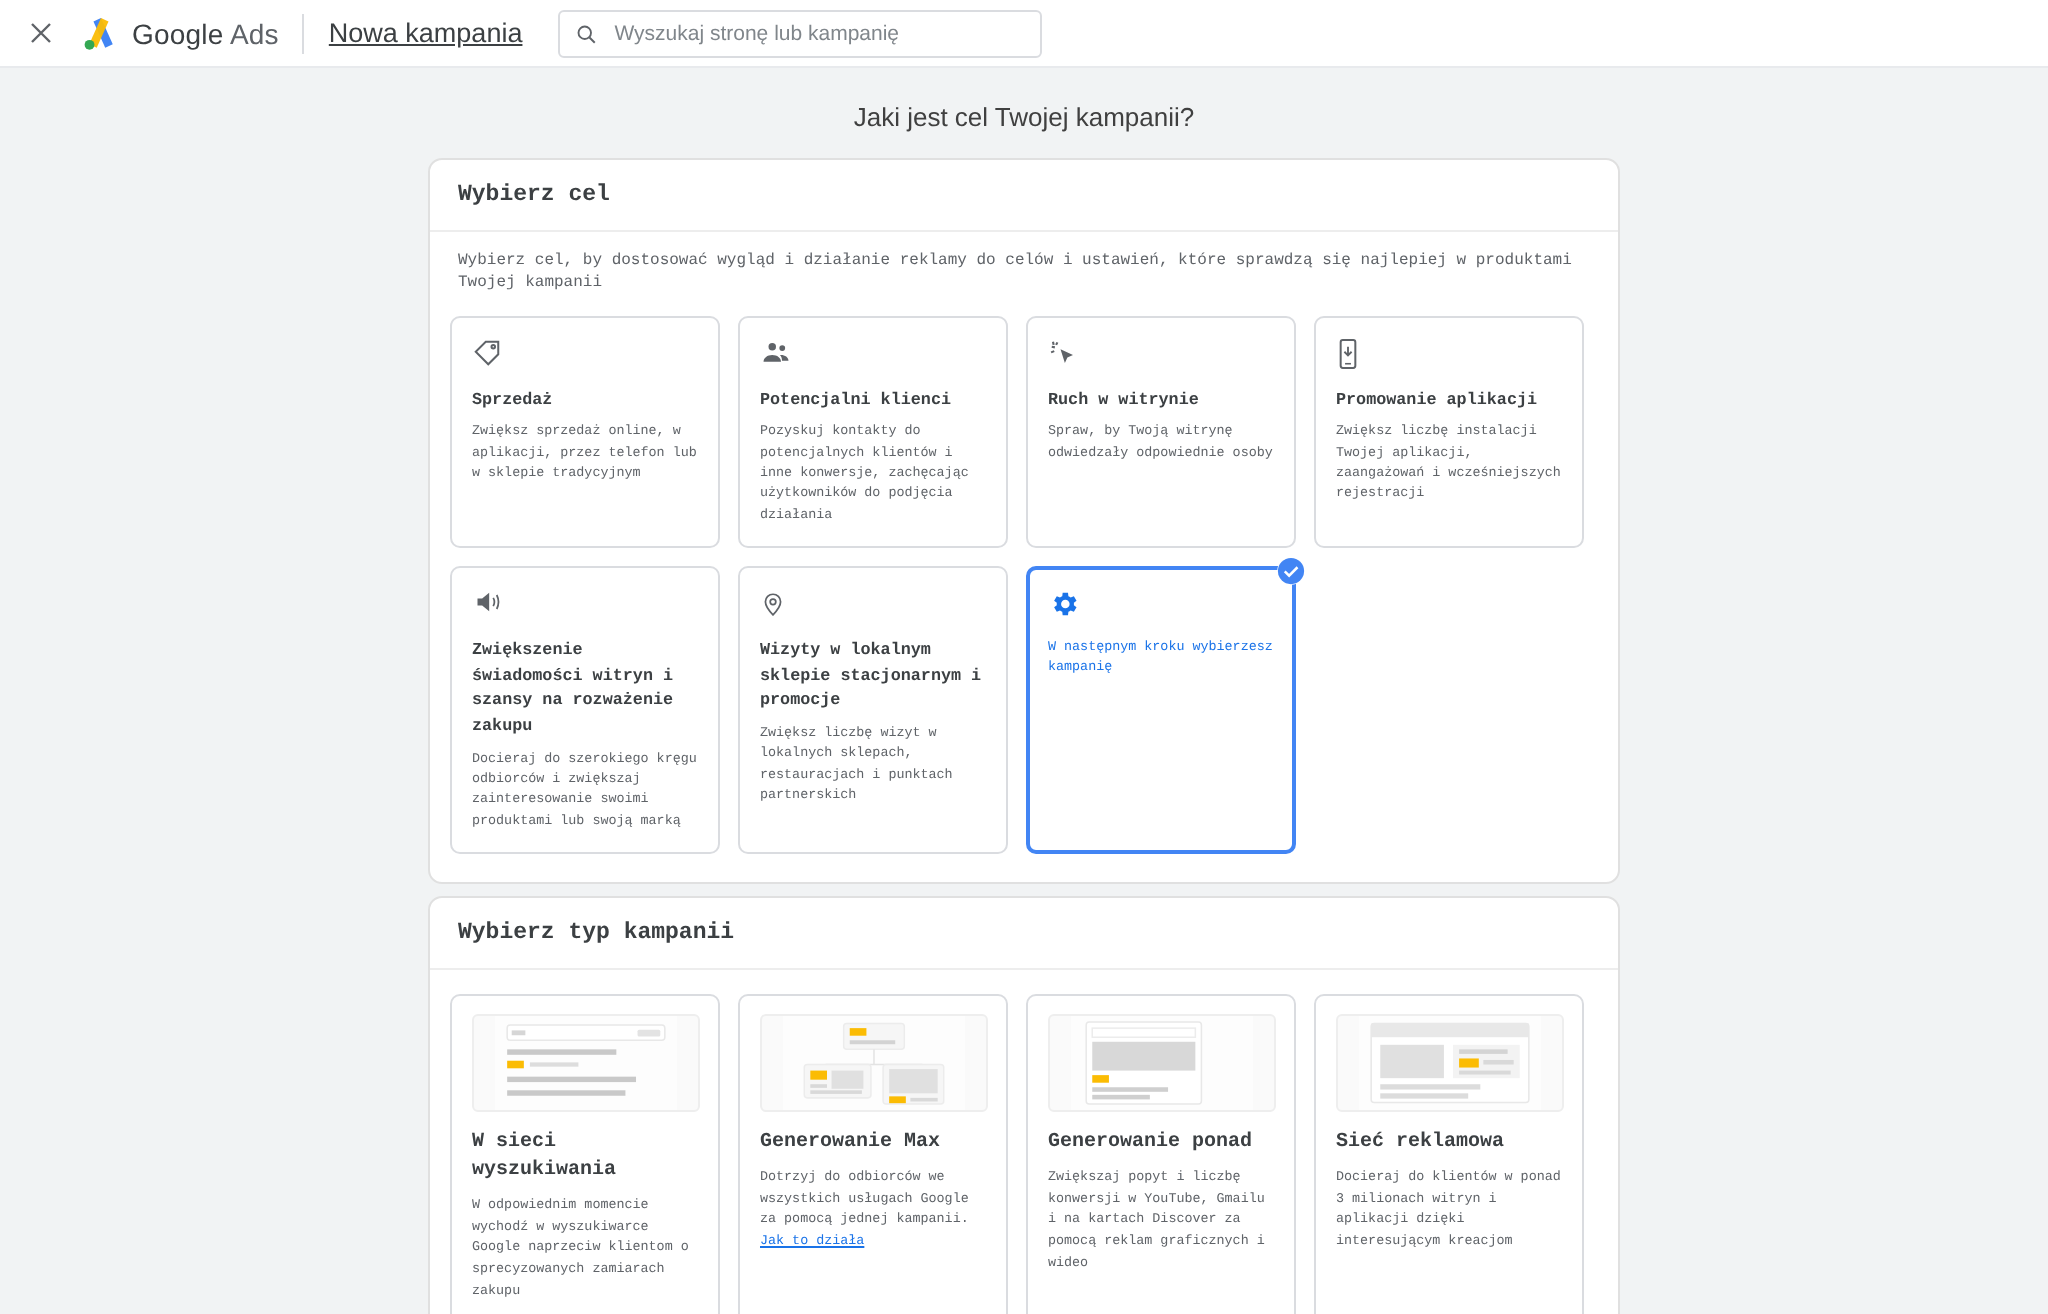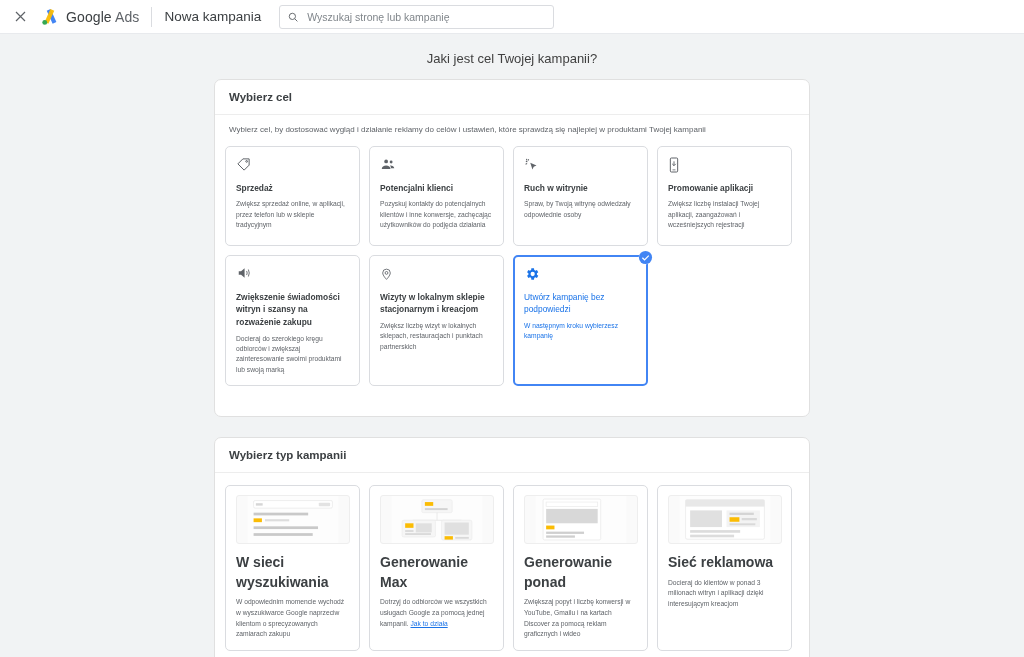--- a/index.html
+++ b/index.html
@@ -26,24 +26,24 @@
     color: #5f6368; font-size: 13px; cursor: pointer;
     margin-right: 10px;
   }
   .brand { display: flex; align-items: center; gap: 6px; text-align: right; }
   .brand-logo { width: 20px; height: 18px; }
   .brand-text { font-size: 14px; color: #5f6368; letter-spacing: .1px; }
   .brand-text b { font-weight: 400; color: #3c4043; }
   .vdiv {
     width: 1px; height: 20px; background: #dadce0; margin: 0 12px;
   }
-  .page-name { font-size: 13.5px; color: #3c4043; }
+  .page-name { font-size: 13.5px; color: #3c4043; text-decoration: underline; }
   .search-wrap {
     margin-left: 18px;
-    width: 275px; height: 24px;
+    width: 242px; height: 24px;
     border: 1px solid #dadce0;
     border-radius: 3px;
     display: flex; align-items: center;
     padding: 0 8px;
     background: #fff;
   }
   .search-wrap svg { flex: none; margin-right: 7px; }
   .search-input {
     border: 0; outline: 0; width: 100%;
     font-size: 10.5px; color: #5f6368;
@@ -60,39 +60,40 @@
   }
   .page-title {
     text-align: center;
     font-size: 13px;
     color: #404040;
     margin: 7px 0 13px 0;
   }
 
   .card {
     width: 596px;
-    margin: 0 auto 20px auto;
+    margin: 0 auto 6px auto;
     background: #fff;
     border: 1px solid #e0e0e0;
     border-radius: 7px;
+    font-family: Liberation Mono, monospace;
   }
   .card-head {
     padding: 11px 14px;
     font-size: 11.5px;
     color: #3c4043;
     font-weight: bold;
     border-bottom: 1px solid #ededed;
   }
   .card-sub {
     padding: 10px 14px 2px 14px;
     font-size: 8px;
     color: #5f6368;
     line-height: 1.35;
   }
-  .card-body { padding: 8px 10px 30px 10px; }
+  .card-body { padding: 8px 10px 14px 10px; }
 
   .grid {
     display: flex;
     flex-wrap: wrap;
     gap: 9px;
   }
   .tile {
     width: 135px;
     border: 1px solid #dadce0;
     border-radius: 5px;
@@ -140,21 +141,21 @@
     width: 100%;
     height: 49px;
     background: #fafafa;
     border: 1px solid #eeeeee;
     border-radius: 3px;
     margin-bottom: 9px;
     overflow: hidden;
   }
   .thumb svg { display: block; width: 100%; height: 100%; }
   .type-title {
-    font-size: 14px;
+    font-size: 10px;
     color: #3c4043;
     font-weight: bold;
     margin-bottom: 5px;
     line-height: 1.4;
   }
   .type-desc {
     font-size: 6.7px;
     color: #5f6368;
     line-height: 1.6;
   }
@@ -257,36 +258,35 @@
           <div class="tile-desc">Docieraj do szerokiego kręgu odbiorców i zwiększaj zainteresowanie swoimi produktami lub swoją marką</div>
         </div>
 
         <div class="tile goal">
           <div class="tile-icon">
             <svg width="13" height="16" viewBox="0 0 24 24" fill="none" stroke="currentColor" stroke-width="1.6">
               <path d="M12 22s7-7.1 7-12a7 7 0 1 0-14 0c0 4.9 7 12 7 12z"></path>
               <circle cx="12" cy="10" r="2.6"></circle>
             </svg>
           </div>
-          <div class="tile-title">Wizyty w lokalnym sklepie stacjonarnym i kreacjom</div>
+          <div class="tile-title">Wizyty w lokalnym sklepie stacjonarnym i promocje</div>
           <div class="tile-desc">Zwiększ liczbę wizyt w lokalnych sklepach, restauracjach i punktach partnerskich</div>
         </div>
 
         <div class="tile goal selected">
           <svg class="check-badge" viewBox="0 0 24 24">
             <circle cx="12" cy="12" r="11" fill="#fff"></circle>
             <circle cx="12" cy="12" r="10.5" fill="#4285f4"></circle>
             <path d="M7 12.3 L10.5 15.8 L17.2 9" stroke="#fff" stroke-width="2" fill="none"></path>
           </svg>
           <div class="tile-icon">
             <svg width="16" height="16" viewBox="0 0 24 24" fill="currentColor">
               <path d="M19.4 13a7.6 7.6 0 0 0 0-2l2-1.5-2-3.4-2.4 1a7.7 7.7 0 0 0-1.7-1L15 3.5h-4l-.3 2.6a7.7 7.7 0 0 0-1.7 1l-2.4-1-2 3.4L6.6 11a7.6 7.6 0 0 0 0 2l-2 1.5 2 3.4 2.4-1a7.7 7.7 0 0 0 1.7 1l.3 2.6h4l.3-2.6a7.7 7.7 0 0 0 1.7-1l2.4 1 2-3.4zM13 15.2A3.2 3.2 0 1 1 13 8.8a3.2 3.2 0 0 1 0 6.4z"></path>
             </svg>
           </div>
-          <div class="tile-title">Utwórz kampanię bez podpowiedzi</div>
           <div class="tile-desc">W następnym kroku wybierzesz kampanię</div>
         </div>
 
       </div>
     </div>
   </div>
 
   <div class="card">
     <div class="card-head">Wybierz typ kampanii</div>
     <div class="card-body" style="padding-top:12px;">

